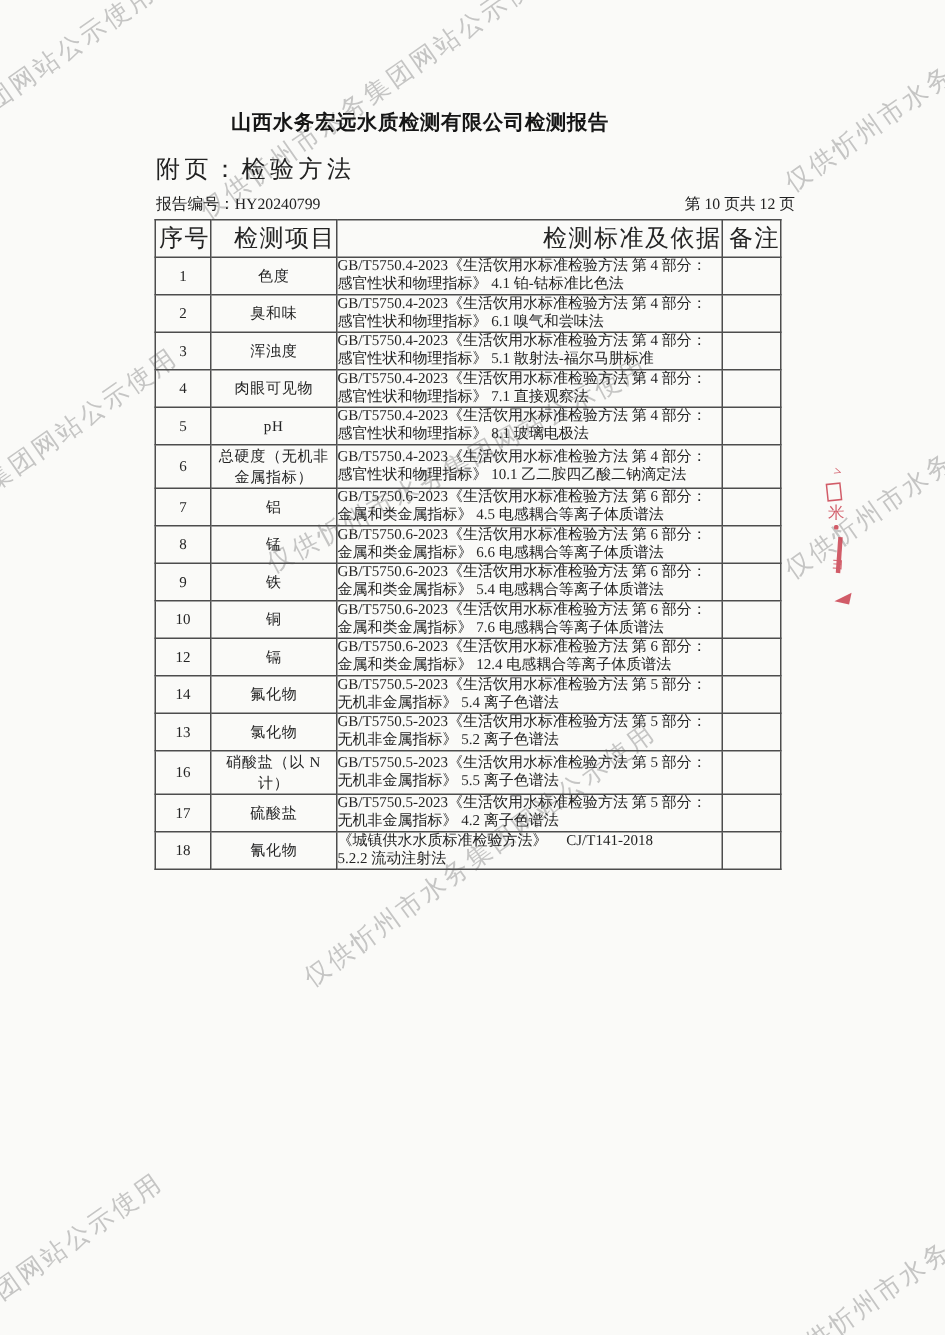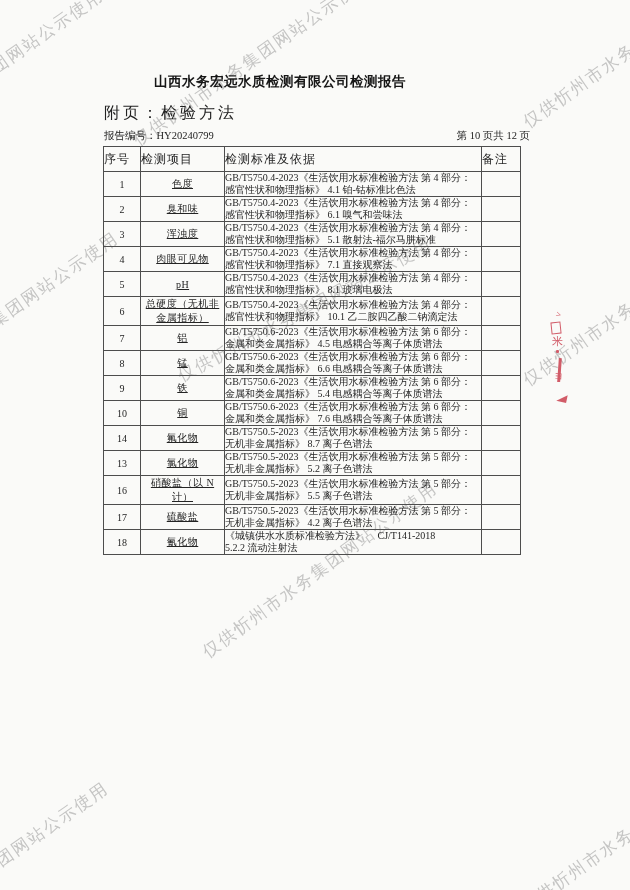--- a/index.html
+++ b/index.html
@@ -37,27 +37,27 @@
   
   table.methods{
     position:absolute;left:103px;top:146px;width:417px;
     border-collapse:collapse;table-layout:fixed;
     font-size:10px;color:#242424;
   }
   table.methods th,table.methods td{
     border:1px solid #4d4d4d;padding:0;overflow:hidden;
   }
   table.methods thead th{
-    height:24px;font-weight:normal;font-size:12px;
-    letter-spacing:1px;text-align:left;
+    height:24px;font-weight:normal;font-size:16px;
+    letter-spacing:1px;text-align:right;
   }
   table.methods tbody td{height:24px;}
   col.c1{width:37px;}col.c2{width:84px;}col.c3{width:257px;}col.c4{width:39px;}
   td.c-no{text-align:center;font-size:10px;}
-  td.c-item{text-align:center;font-size:10px;letter-spacing:0.5px;text-decoration:underline;}
+  td.c-item{text-align:center;font-size:10px;letter-spacing:0.5px;}
   td.c-std{padding:1px 1px 1px 4px;font-family:Liberation Serif, serif;}
   td.c-std .ln{white-space:nowrap;line-height:12px;font-size:10px;}
   
   .stamp{
     position:absolute;left:548px;top:308px;width:28px;height:100px;
     color:#cb4150;opacity:0.85;pointer-events:none;
   }
   .stamp>*{position:absolute;}
   .st-tick{left:6px;top:0;font-size:9px;transform:rotate(18deg);}
   .st-box{left:3px;top:14px;width:8px;height:10px;border:1.5px solid currentColor;transform:rotate(-6deg);}
@@ -201,28 +201,37 @@
     <td class="c-no"><span>10</span></td>
     <td class="c-item"><span>铜</span></td>
     <td class="c-std">
       <div class="ln">GB/T5750.6-2023《生活饮用水标准检验方法 第 6 部分：</div>
       <div class="ln">金属和类金属指标》 7.6 电感耦合等离子体质谱法</div>
     </td>
     <td class="c-note"><span></span></td>
   </tr>
 
 
+  <tr>
+    <td class="c-no"><span>12</span></td>
+    <td class="c-item"><span>镉</span></td>
+    <td class="c-std">
+      <div class="ln">GB/T5750.6-2023《生活饮用水标准检验方法 第 6 部分：</div>
+      <div class="ln">金属和类金属指标》 12.4 电感耦合等离子体质谱法</div>
+    </td>
+    <td class="c-note"><span></span></td>
+  </tr>
 
 
   <tr>
     <td class="c-no"><span>14</span></td>
     <td class="c-item"><span>氟化物</span></td>
     <td class="c-std">
       <div class="ln">GB/T5750.5-2023《生活饮用水标准检验方法 第 5 部分：</div>
-      <div class="ln">无机非金属指标》 8.7 离子色谱法</div>
+      <div class="ln">无机非金属指标》 5.4 离子色谱法</div>
     </td>
     <td class="c-note"><span></span></td>
   </tr>
 
   <tr>
     <td class="c-no"><span>13</span></td>
     <td class="c-item"><span>氯化物</span></td>
     <td class="c-std">
       <div class="ln">GB/T5750.5-2023《生活饮用水标准检验方法 第 5 部分：</div>
       <div class="ln">无机非金属指标》 5.2 离子色谱法</div>

